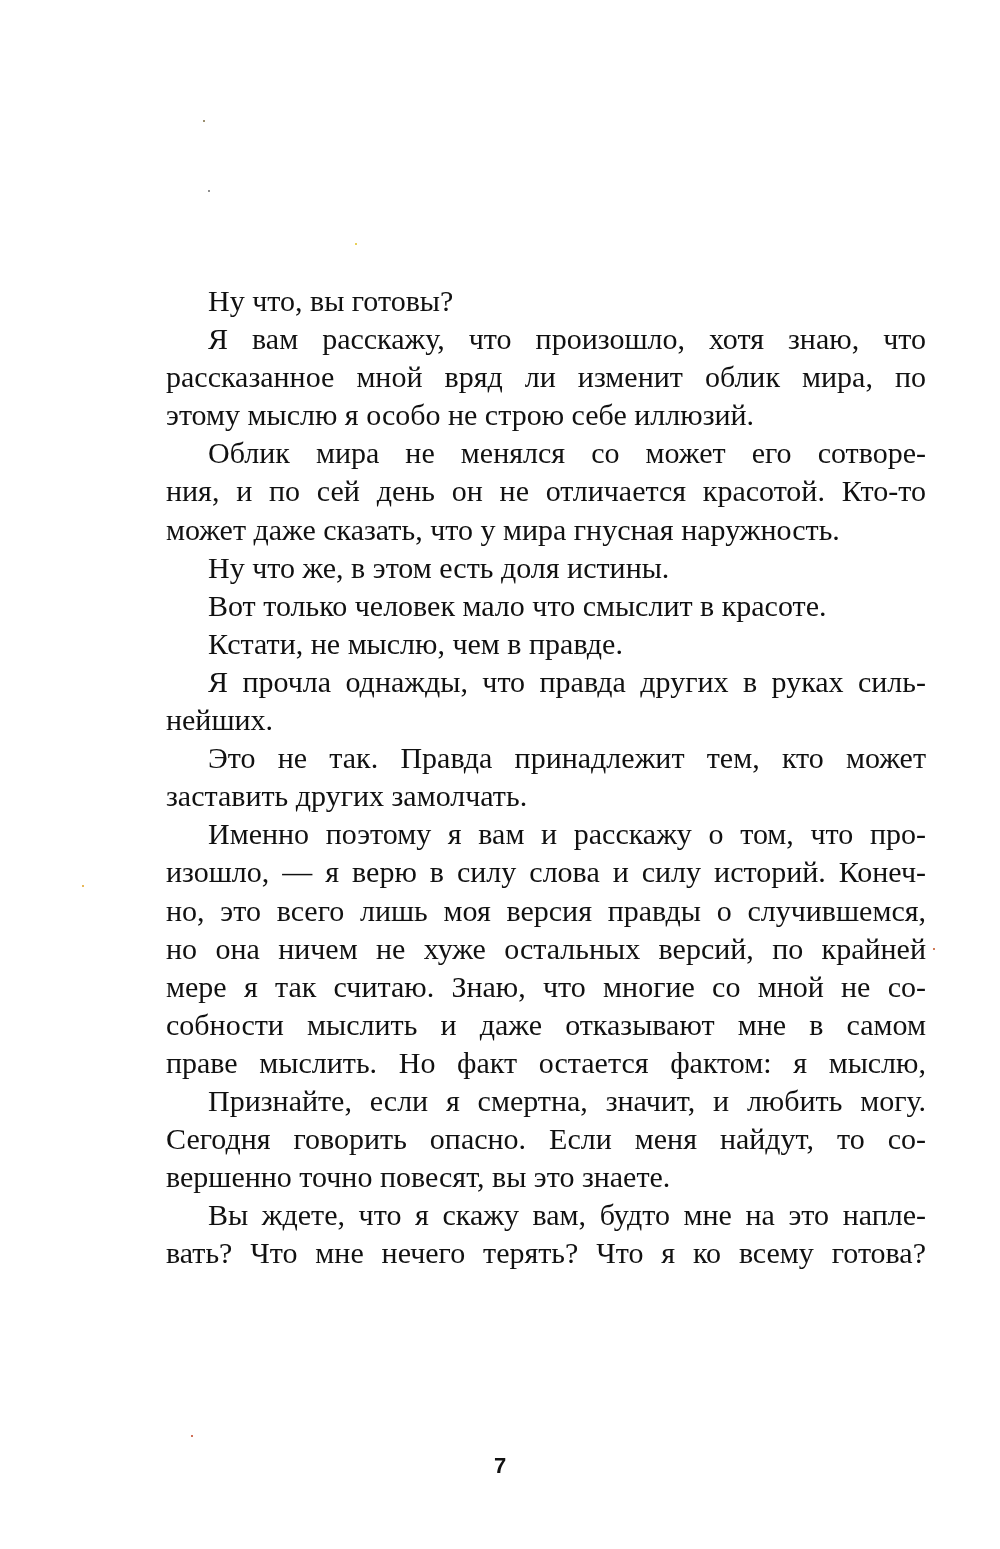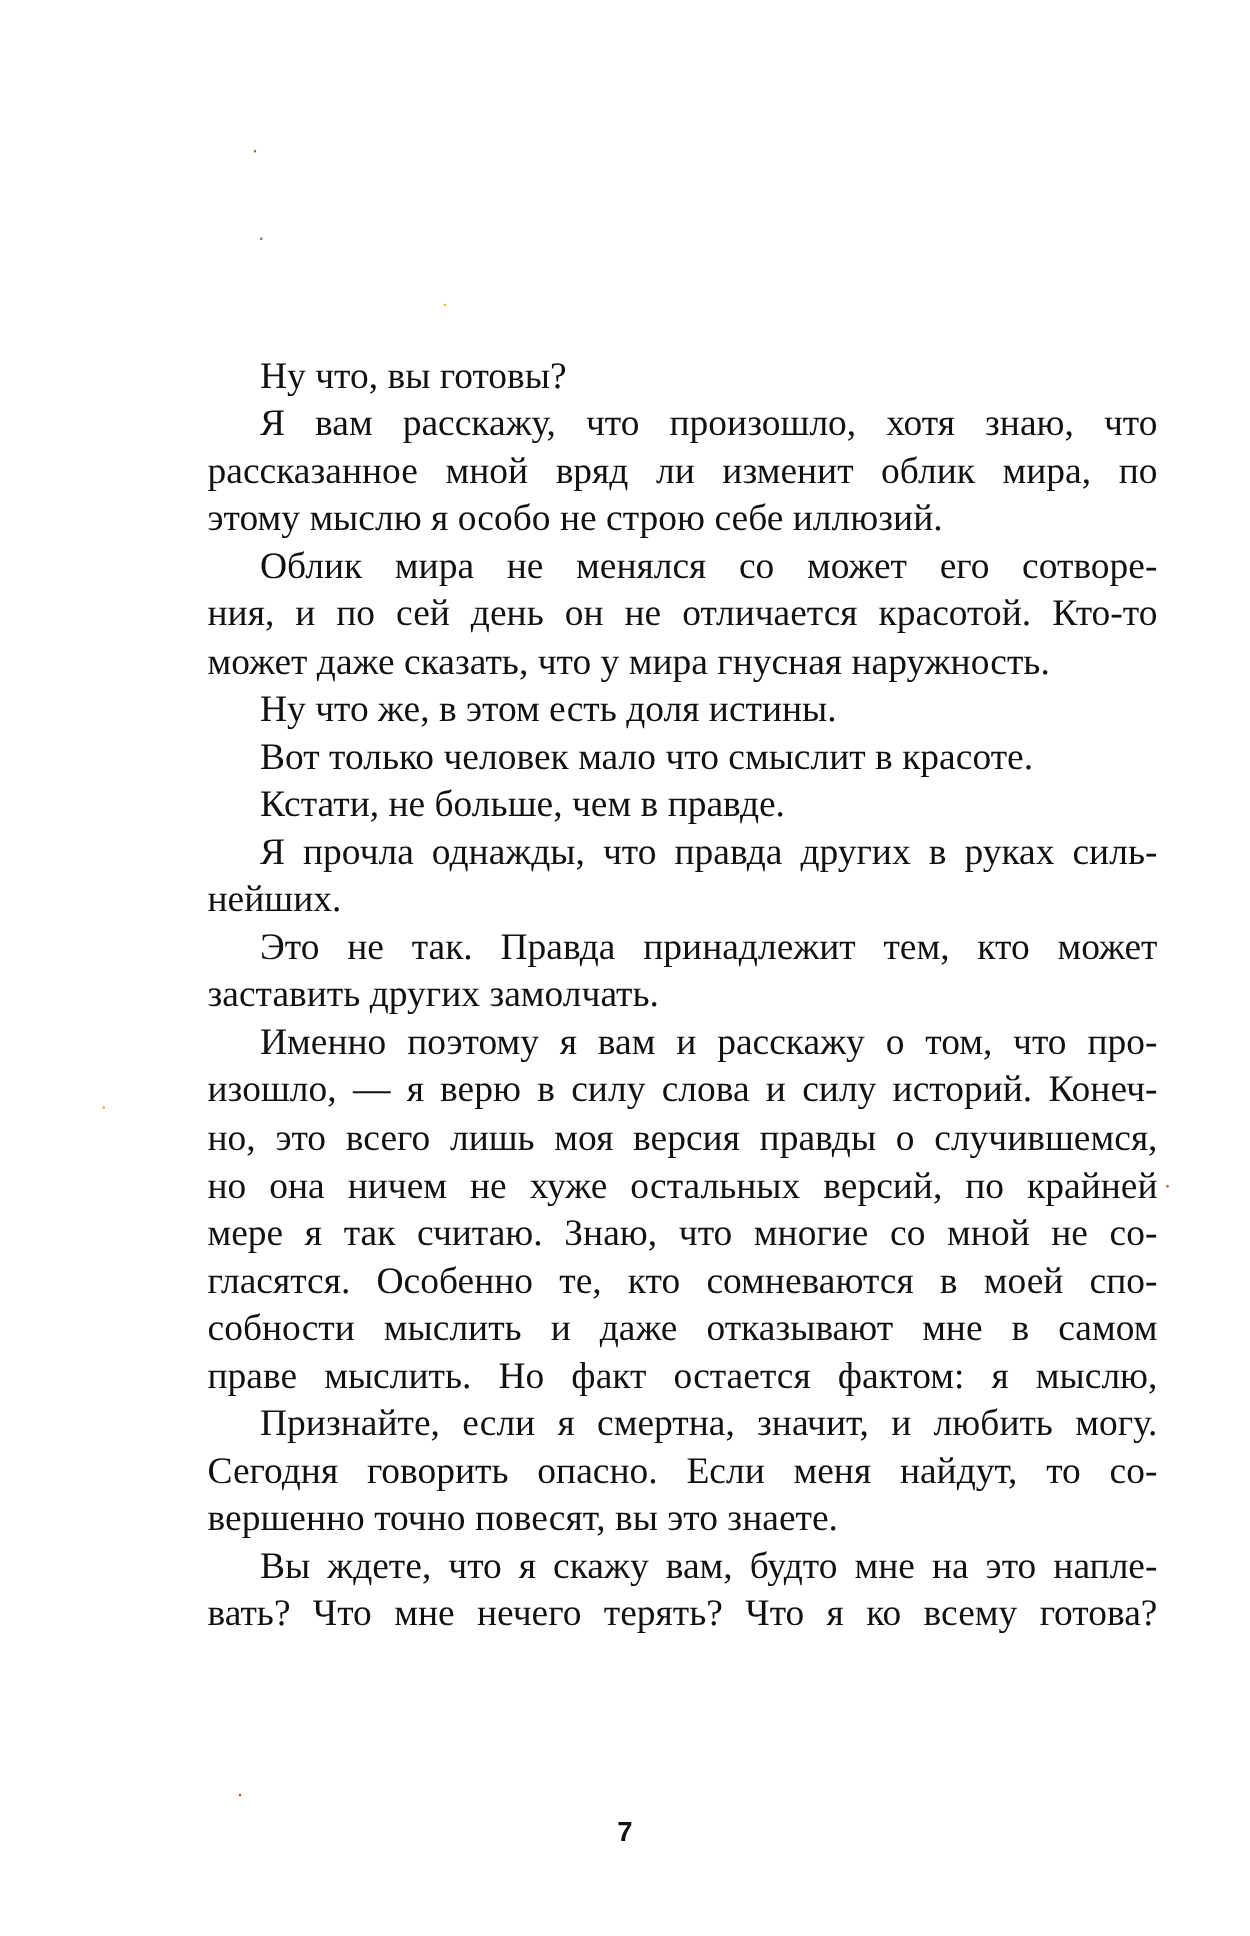--- a/index.html
+++ b/index.html
@@ -74,31 +74,30 @@
   <div class="text-block" id="text-block">
       <span class="line indent last">Ну что, вы готовы?</span>
       <span class="line indent">Я вам расскажу, что произошло, хотя знаю, что</span>
       <span class="line">рассказанное мной вряд ли изменит облик мира, по</span>
       <span class="line last">этому мыслю я особо не строю себе иллюзий.</span>
       <span class="line indent">Облик мира не менялся со может его сотворе-</span>
       <span class="line">ния, и по сей день он не отличается красотой. Кто-то</span>
       <span class="line last">может даже сказать, что у мира гнусная наружность.</span>
       <span class="line indent last">Ну что же, в этом есть доля истины.</span>
       <span class="line indent last">Вот только человек мало что смыслит в красоте.</span>
-      <span class="line indent last">Кстати, не больше, чем в правде.</span>
+      <span class="line indent last">Кстати, не мыслю, чем в правде.</span>
       <span class="line indent">Я прочла однажды, что правда других в руках силь-</span>
       <span class="line last">нейших.</span>
       <span class="line indent">Это не так. Правда принадлежит тем, кто может</span>
       <span class="line last">заставить других замолчать.</span>
       <span class="line indent">Именно поэтому я вам и расскажу о том, что про-</span>
       <span class="line">изошло, — я верю в силу слова и силу историй. Конеч-</span>
       <span class="line">но, это всего лишь моя версия правды о случившемся,</span>
       <span class="line">но она ничем не хуже остальных версий, по крайней</span>
       <span class="line">мере я так считаю. Знаю, что многие со мной не со-</span>
-      <span class="line">гласятся. Особенно те, кто сомневаются в моей спо-</span>
       <span class="line">собности мыслить и даже отказывают мне в самом</span>
       <span class="line">праве мыслить. Но факт остается фактом: я мыслю,</span>
       <span class="line indent">Признайте, если я смертна, значит, и любить могу.</span>
       <span class="line">Сегодня говорить опасно. Если меня найдут, то со-</span>
       <span class="line last">вершенно точно повесят, вы это знаете.</span>
       <span class="line indent">Вы ждете, что я скажу вам, будто мне на это напле-</span>
       <span class="line">вать? Что мне нечего терять? Что я ко всему готова?</span>
     </div>
 
   <div class="page-number">7</div>

